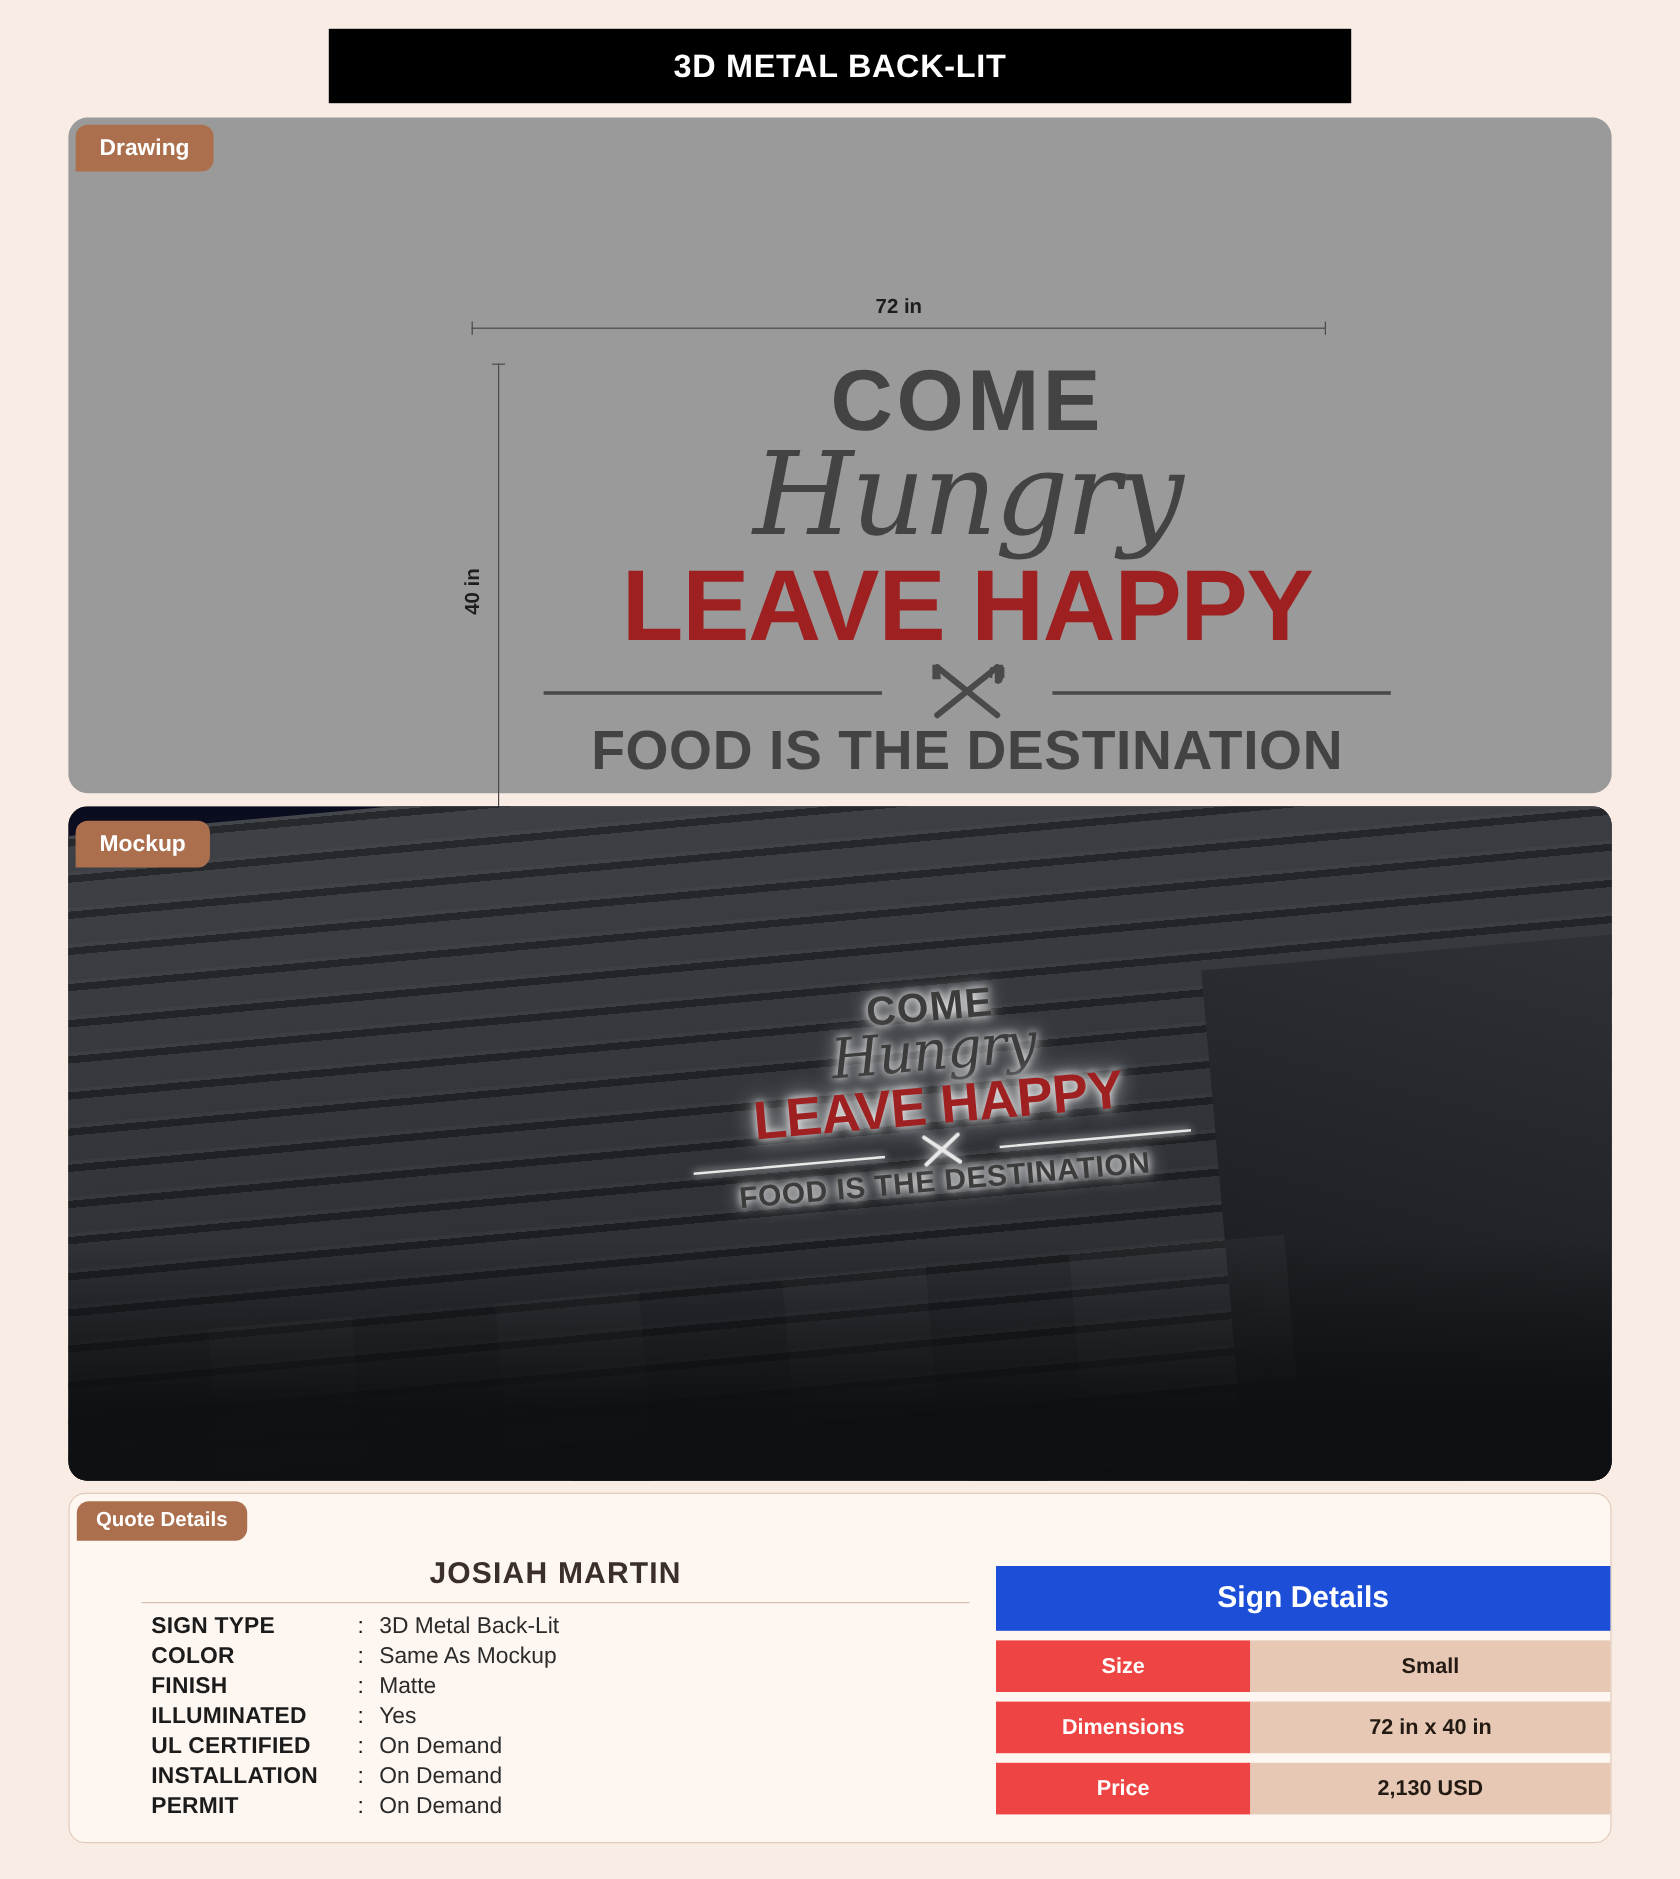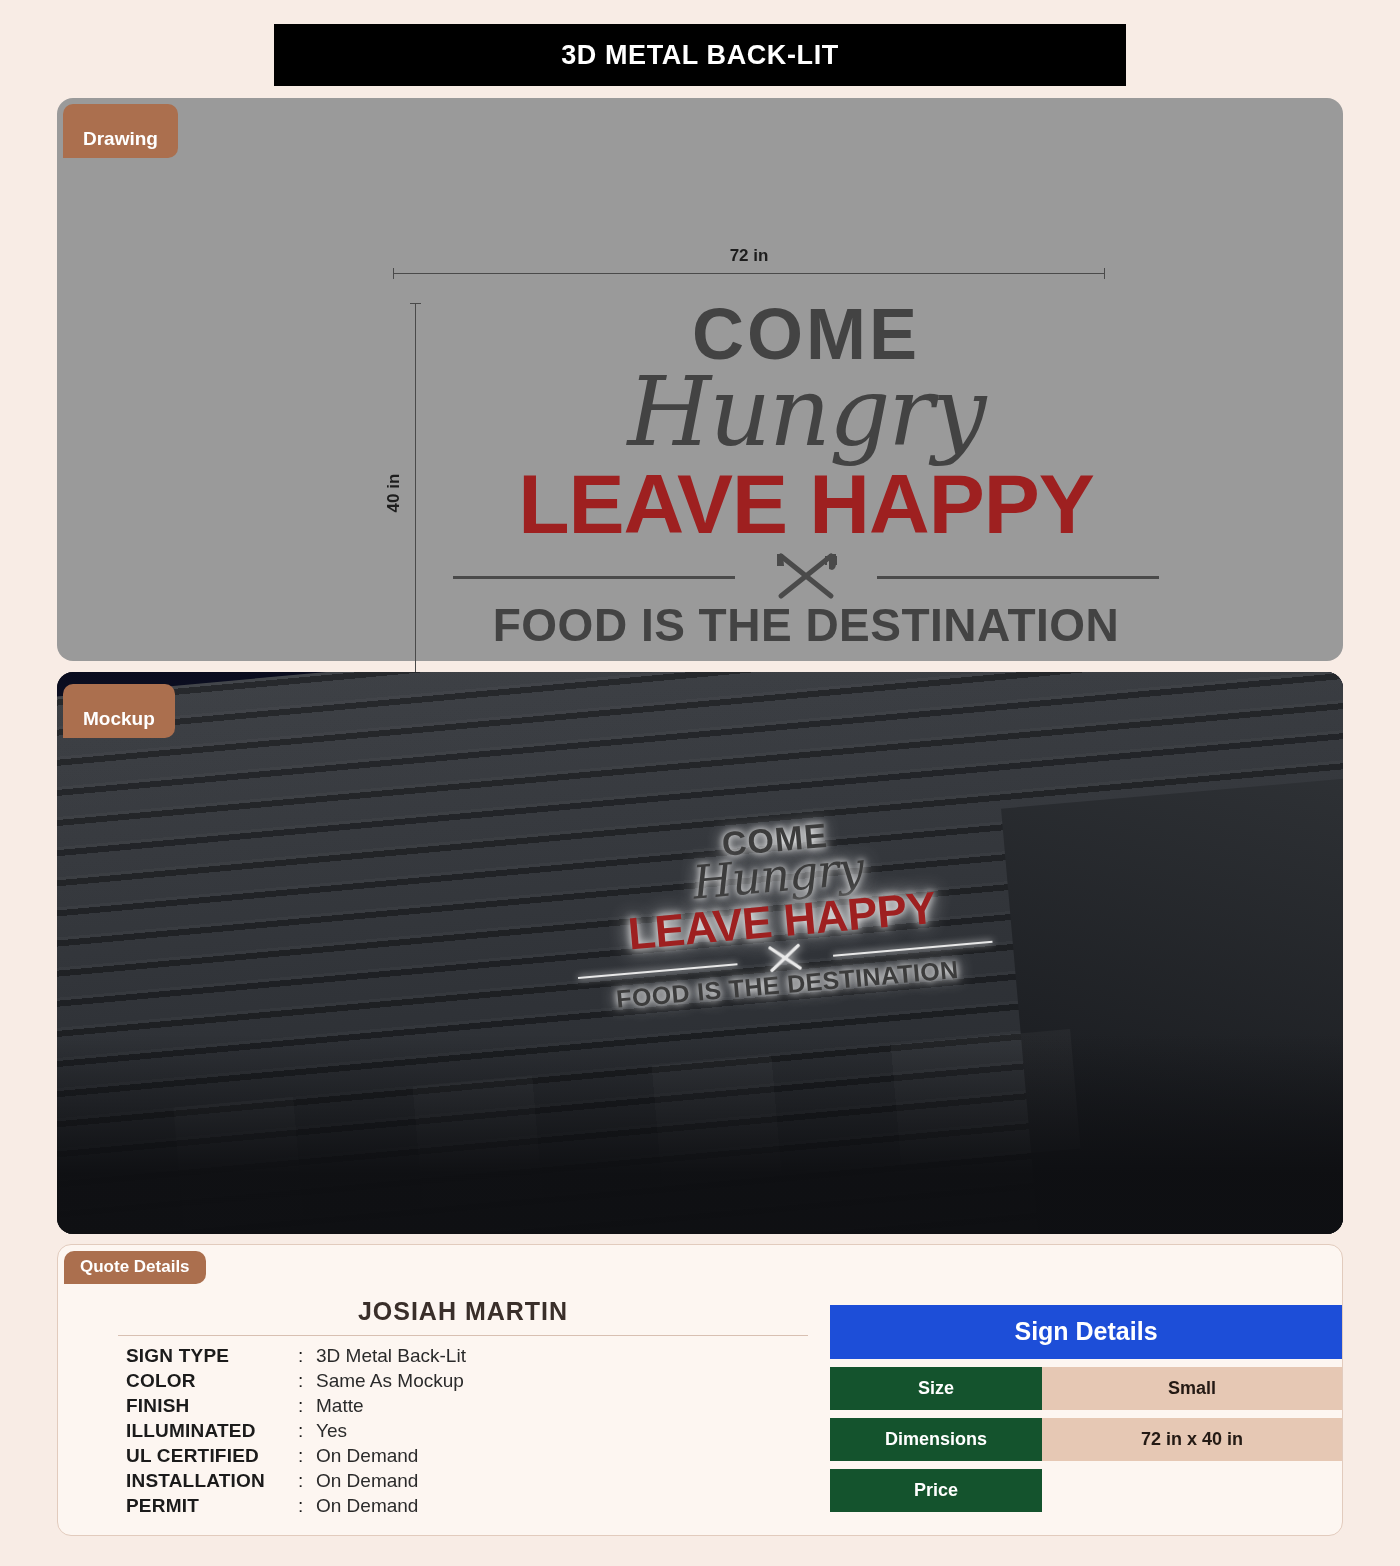--- a/index.html
+++ b/index.html
@@ -36,21 +36,21 @@
     position: absolute;
     border-radius: 14px;
     overflow: visible;
   }
   .tab {
     position: absolute;
     background: #ab6f4e;
     color: #fff;
     font-size: 19px;
     font-weight: bold;
-    padding: 24px 20px 8px 20px;
+    padding: 9px 20px 8px 20px;
     border-radius: 10px 10px 10px 0;
     z-index: 5;
     white-space: nowrap;
   }
 
   
   .drawing-panel {
     left: 57px; top: 98px;
     width: 1286px; height: 563px;
     background: #9a9a9a;
@@ -305,21 +305,21 @@
     background: #1d4ed8;
     color: #fff;
     font-size: 25px;
     font-weight: bold;
     text-align: center;
     padding: 12px 0 13px 0;
   }
   .sd-row { display: flex; margin-top: 8px; }
   .sd-key {
     width: 212px;
-    background: #14532d;
+    background: #ef4444;
     color: #fff;
     font-weight: bold;
     font-size: 18px;
     text-align: center;
     padding: 11px 0;
   }
   .sd-val {
     flex: 1;
     background: #e6c8b4;
     color: #241a14;
@@ -454,17 +454,18 @@
       <div class="sd-row">
         <div class="sd-key">Size</div>
         <div class="sd-val">Small</div>
       </div>
       <div class="sd-row">
         <div class="sd-key">Dimensions</div>
         <div class="sd-val">72 in x 40 in</div>
       </div>
       <div class="sd-row">
         <div class="sd-key">Price</div>
+        <div class="sd-val">2,130 USD</div>
       </div>
     </div>
   </div>
 
 </div>
 
 </body></html>

